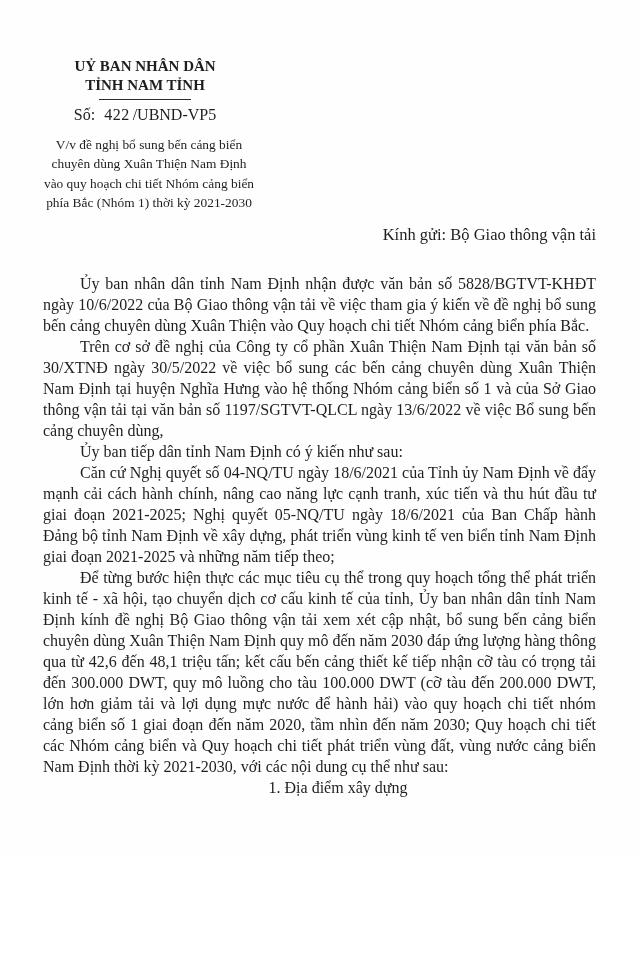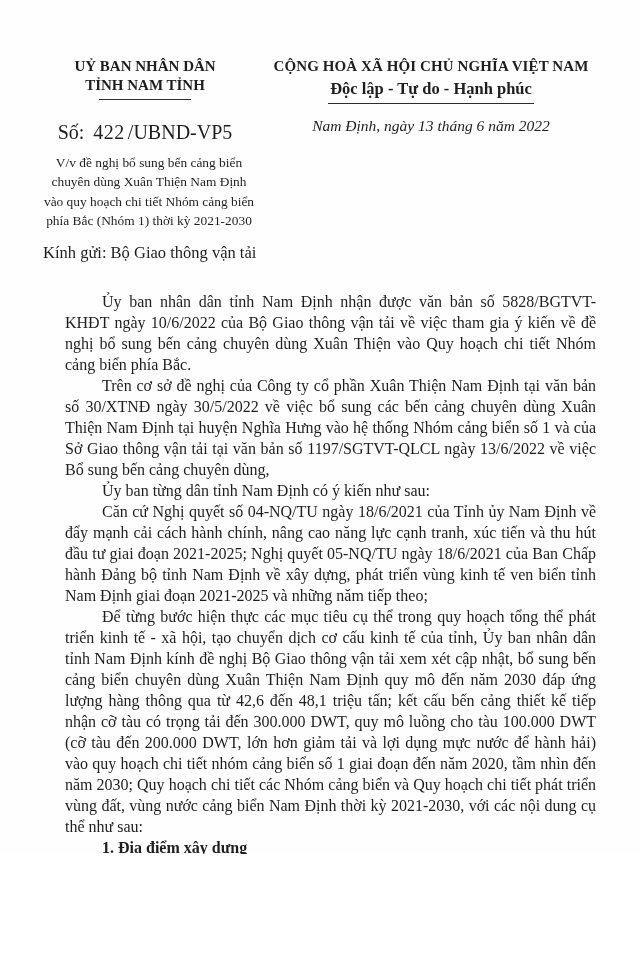--- a/index.html
+++ b/index.html
@@ -11,64 +11,58 @@
     color: #1e1e1e;
     font-family: "Liberation Serif", "DejaVu Serif", serif;
     padding: 57px 44px 0 43px;
     position: relative;
     overflow: hidden;
   }
   .header { display: flex; align-items: flex-start; }
   .h-left { width: 204px; flex: none; text-align: center; }
   .org-line1, .org-line2 { font-weight: bold; font-size: 15px; line-height: 19px; white-space: nowrap; }
   .org-rule { width: 92px; border-top: 1.7px solid #2b2b2b; margin: 4px auto 0 auto; }
-  .doc-number { font-size: 20px; line-height: 21px; margin-top: 22px; white-space: nowrap; }
+  .doc-number { font-size: 16px; line-height: 21px; margin-top: 4px; white-space: nowrap; }
   .doc-number .num-value { margin-left: 9px; letter-spacing: 0.5px; }
   .doc-number .num-suffix { margin-left: 3px; }
   .subject { font-size: 13.4px; line-height: 19.4px; width: 212px; margin: 10px auto 0 auto; }
   .h-right { width: 330px; flex: none; margin-left: 19px; text-align: center; }
   .country { font-weight: bold; font-size: 15px; line-height: 19px; letter-spacing: 0.1px; white-space: nowrap; }
   .motto { font-weight: bold; font-size: 16.5px; line-height: 22px; margin-top: 2px; white-space: nowrap; }
   .motto-rule { width: 206px; border-top: 1.7px solid #2b2b2b; margin: 3px auto 0 auto; }
   .dateline { font-style: italic; font-size: 15.5px; line-height: 20px; margin-top: 12px; white-space: nowrap; }
-  .recipient { text-align: left; font-size: 16.5px; line-height: 22px; margin-top: 11px; }
-  .doc-body { margin-top: 27px; font-size: 16px; line-height: 21px; text-align: justify; margin-left: 22px; }
+  .recipient { text-align: right; font-size: 16.5px; line-height: 22px; margin-top: 11px; }
+  .doc-body { margin-top: 27px; font-size: 16px; line-height: 21px; text-align: justify; }
   .doc-body p { text-indent: 37px; margin: 0; }
-  .doc-body p.heading { font-weight: bold; text-align: left; }
+  .doc-body p.heading { font-weight: normal; text-align: center; }
 </style>
 </head>
 <body>
 
 <div class="page">
 
   <div class="header">
 
     <div class="h-left">
       <div class="org-line1">UỶ BAN NHÂN DÂN</div>
       <div class="org-line2">TỈNH NAM TỈNH</div>
       <div class="org-rule"></div>
       <div class="doc-number">
         <span class="num-label">Số:</span><span class="num-value">422</span><span class="num-suffix">/UBND-VP5</span>
       </div>
       <div class="subject">V/v đề nghị bổ sung bến cảng biển chuyên dùng Xuân Thiện Nam Định vào quy hoạch chi tiết Nhóm cảng biển phía Bắc (Nhóm 1) thời kỳ 2021-2030</div>
     </div>
 
-    <div class="h-right">
-      <div class="country">CỘNG HOÀ XÃ HỘI CHỦ NGHĨA VIỆT NAM</div>
-      <div class="motto">Độc lập - Tự do - Hạnh phúc</div>
-      <div class="motto-rule"></div>
-      <div class="dateline">Nam Định, ngày 13 tháng 6 năm 2022</div>
-    </div>
 
   </div>
 
   <div class="recipient">Kính gửi: Bộ Giao thông vận tải</div>
 
   <div class="doc-body">
     <p>Ủy ban nhân dân tỉnh Nam Định nhận được văn bản số 5828/BGTVT-KHĐT ngày 10/6/2022 của Bộ Giao thông vận tải về việc tham gia ý kiến về đề nghị bổ sung bến cảng chuyên dùng Xuân Thiện vào Quy hoạch chi tiết Nhóm cảng biển phía Bắc.</p>
     <p>Trên cơ sở đề nghị của Công ty cổ phần Xuân Thiện Nam Định tại văn bản số 30/XTNĐ ngày 30/5/2022 về việc bổ sung các bến cảng chuyên dùng Xuân Thiện Nam Định tại huyện Nghĩa Hưng vào hệ thống Nhóm cảng biển số 1 và của Sở Giao thông vận tải tại văn bản số 1197/SGTVT-QLCL ngày 13/6/2022 về việc Bổ sung bến cảng chuyên dùng,</p>
-    <p>Ủy ban từng dân tỉnh Nam Định có ý kiến như sau:</p>
+    <p>Ủy ban tiếp dân tỉnh Nam Định có ý kiến như sau:</p>
     <p>Căn cứ Nghị quyết số 04-NQ/TU ngày 18/6/2021 của Tỉnh ủy Nam Định về đẩy mạnh cải cách hành chính, nâng cao năng lực cạnh tranh, xúc tiến và thu hút đầu tư giai đoạn 2021-2025; Nghị quyết 05-NQ/TU ngày 18/6/2021 của Ban Chấp hành Đảng bộ tỉnh Nam Định về xây dựng, phát triển vùng kinh tế ven biển tỉnh Nam Định giai đoạn 2021-2025 và những năm tiếp theo;</p>
     <p>Để từng bước hiện thực các mục tiêu cụ thể trong quy hoạch tổng thể phát triển kinh tế - xã hội, tạo chuyển dịch cơ cấu kinh tế của tỉnh, Ủy ban nhân dân tỉnh Nam Định kính đề nghị Bộ Giao thông vận tải xem xét cập nhật, bổ sung bến cảng biển chuyên dùng Xuân Thiện Nam Định quy mô đến năm 2030 đáp ứng lượng hàng thông qua từ 42,6 đến 48,1 triệu tấn; kết cấu bến cảng thiết kế tiếp nhận cỡ tàu có trọng tải đến 300.000 DWT, quy mô luồng cho tàu 100.000 DWT (cỡ tàu đến 200.000 DWT, lớn hơn giảm tải và lợi dụng mực nước để hành hải) vào quy hoạch chi tiết nhóm cảng biển số 1 giai đoạn đến năm 2020, tầm nhìn đến năm 2030; Quy hoạch chi tiết các Nhóm cảng biển và Quy hoạch chi tiết phát triển vùng đất, vùng nước cảng biển Nam Định thời kỳ 2021-2030, với các nội dung cụ thể như sau:</p>
     <p class="heading">1. Địa điểm xây dựng</p>
   </div>
 
 </div>
 
 </body></html>

